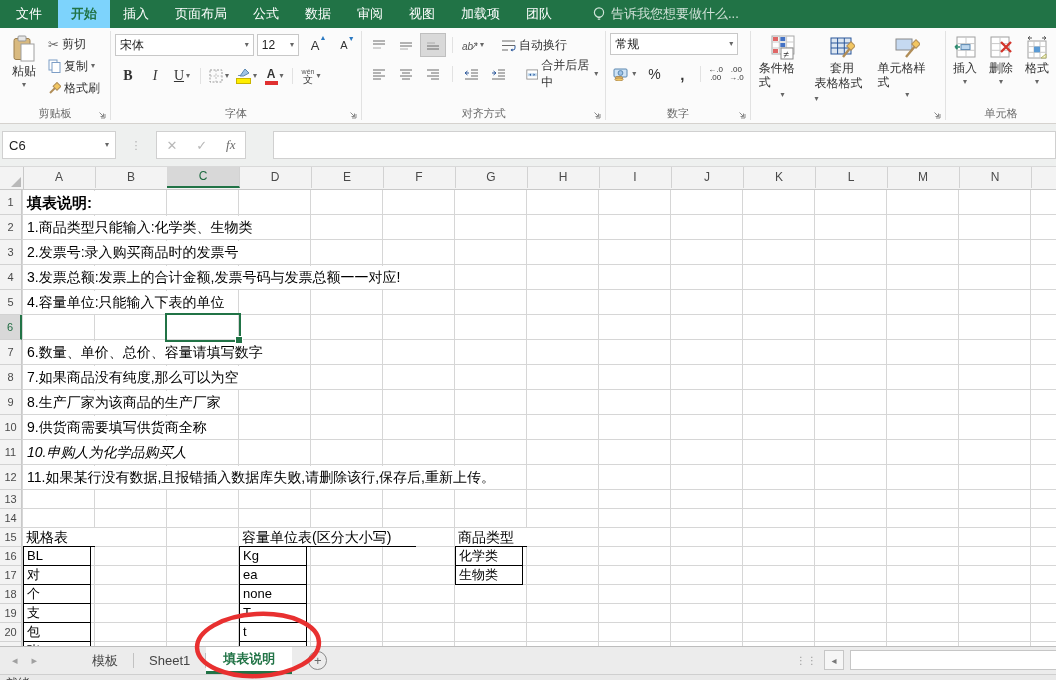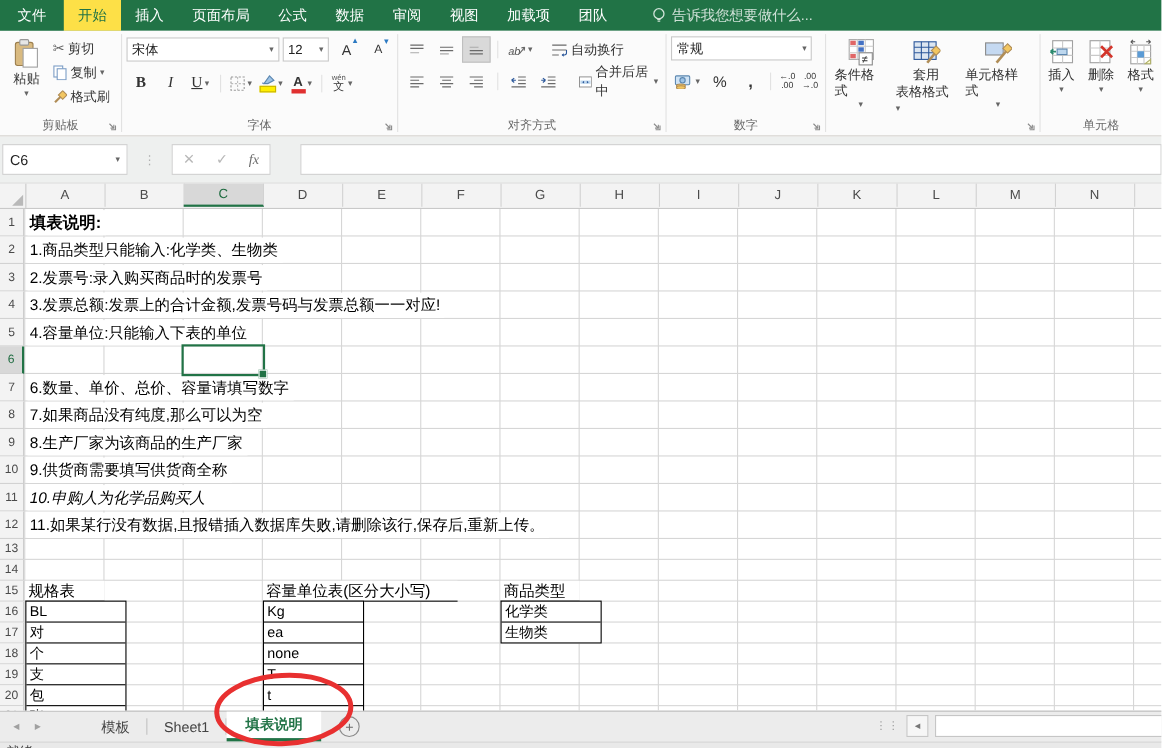--- a/index.html
+++ b/index.html
@@ -3,21 +3,21 @@
 <meta charset="utf-8">
 <style>
   html,body{margin:0;padding:0;}
   body{font-family:"Liberation Sans","DejaVu Sans",sans-serif;background:#fff;}
   .app{position:relative;width:1056px;height:680px;overflow:hidden;background:#fff;}
 
   
   .tabbar{height:28px;background:#217346;display:flex;align-items:stretch;color:#fff;font-size:13px;}
   .ftab{padding:0 16px;display:flex;align-items:center;background:#217346;color:#fff;cursor:default;}
   .rtab{padding:0 13px;display:flex;align-items:center;color:#fff;cursor:default;}
-  .rtab.active{background:#fde047;color:#217346;}
+  .rtab.active{background:#7dd3fc;color:#217346;font-weight:bold;}
   .tellme{display:flex;align-items:center;gap:6px;margin-left:28px;color:rgba(255,255,255,.78);font-size:13px;}
 
   
   .ribbon{height:95px;background:#fbfbfb;border-bottom:1px solid #d5d2ce;display:flex;align-items:stretch;position:relative;}
   .rgroup{position:relative;padding:5px 4px 18px 4px;display:flex;align-items:flex-start;}
   .gsep{width:1px;background:#e2e2e2;margin:3px 0;}
   .glabel{position:absolute;bottom:2px;left:0;right:0;text-align:center;font-size:11px;color:#686868;}
   .launcher{position:absolute;right:3px;bottom:3px;}
   .caret{font-size:8px;color:#666;line-height:1;}
   .ibtn{display:flex;align-items:center;justify-content:center;gap:2px;height:22px;min-width:20px;padding:0 2px;border:1px solid transparent;}
@@ -67,21 +67,21 @@
   .colh.sel{background:#d8d8d8;color:#1e6b40;border-bottom:2px solid #217346;height:19px;line-height:19px;}
 
   .gridbody{position:relative;height:456px;background:#fff;overflow:hidden;font-size:14px;color:#000;}
   .vline{position:absolute;top:0;bottom:0;width:1px;background:#d6d6d6;}
   .hline{position:absolute;left:0;right:0;height:1px;background:#d6d6d6;}
   .rowh{position:absolute;left:0;width:22px;background:#f3f3f3;border-right:1px solid #c9c9c9;border-bottom:1px solid #d2d2d2;text-align:center;font-size:11px;color:#4a4a4a;box-sizing:border-box;z-index:4;}
   .rowh.sel{background:#d8d8d8;color:#1e6b40;border-right:2px solid #217346;}
   .celltext{position:absolute;left:25px;background:#fff;white-space:nowrap;padding:0 4px 0 2px;z-index:2;}
   .celltext.bold{font-weight:bold;font-size:15px;}
   .theader{position:absolute;background:#fff;border-bottom:1px solid #000;box-sizing:border-box;padding-left:3px;white-space:nowrap;z-index:3;font-size:14px;}
-  .gtable{position:absolute;width:92px;border:1px solid #000;background:#fff;box-sizing:border-box;z-index:3;}
+  .gtable{position:absolute;width:68px;border:1px solid #000;background:#fff;box-sizing:border-box;z-index:3;}
   .gcell{height:18px;line-height:18px;border-bottom:1px solid #000;padding-left:3px;font-size:13px;overflow:hidden;}
   .gcell:last-child{border-bottom:none;}
   .selbox{position:absolute;border:2px solid #217346;z-index:5;}
   .selbox .handle{position:absolute;right:-4px;bottom:-4px;width:6px;height:6px;background:#217346;border:1px solid #fff;}
 
   
   .sheetbar{height:27px;background:#ececec;border-top:1px solid #bdbdbd;display:flex;align-items:stretch;font-size:13px;color:#444;position:relative;}
   .tabnav{display:flex;align-items:center;gap:14px;padding:0 10px 0 12px;color:#a0a0a0;font-size:11px;}
   .sheettabs{display:flex;align-items:stretch;margin-left:30px;}
   .stab{display:flex;align-items:center;padding:0 15px;cursor:default;}

